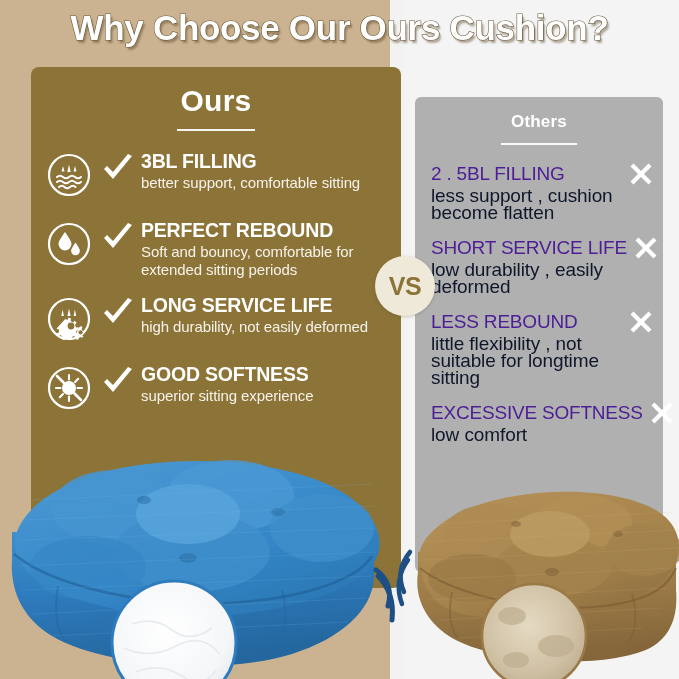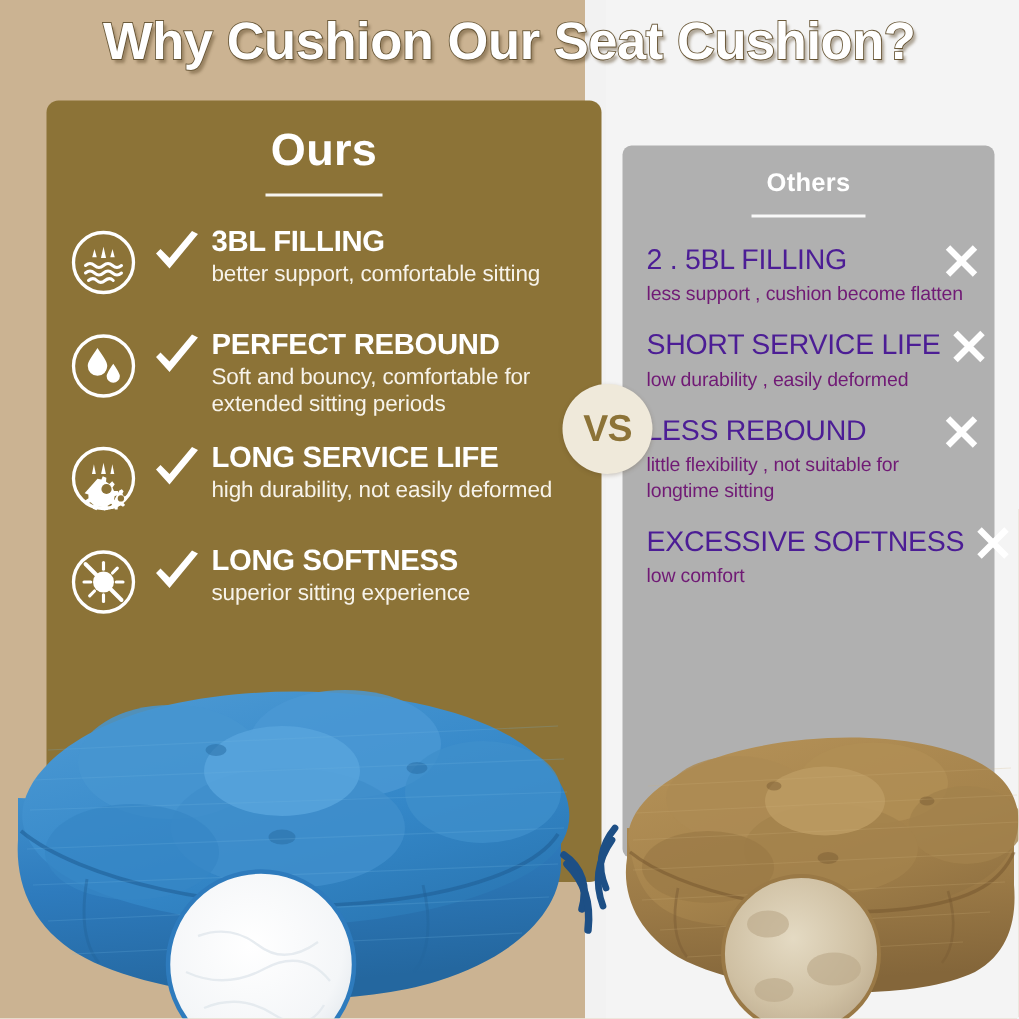--- a/index.html
+++ b/index.html
@@ -126,22 +126,22 @@
   }
   .other-title {
     color: #4c1d95;
     font-size: 19px;
     line-height: 24px;
     letter-spacing: -0.2px;
     white-space: nowrap;
   }
   .other-x { width: 26px; height: 26px; flex: 0 0 auto; margin-left: 6px; }
   .other-sub {
-    color: #701a75;
-    font-size: 13px;
+    color: #0f172a;
+    font-size: 19px;
     line-height: 17px;
     letter-spacing: -0.1px;
     margin-top: 0px;
     padding-right: 12px;
   }
 
   
   .vs-badge {
     position: absolute;
     left: 375px; top: 256px;
@@ -176,21 +176,21 @@
 </style>
 </head>
 <body>
 
 <div id="stage">
 
   <div class="bg-left"></div>
   <div class="bg-right"></div>
   <div class="bg-right-inner"></div>
 
-  <div class="title">Why Cushion Our Seat Cushion?</div>
+  <div class="title">Why Choose Our Ours Cushion?</div>
 
   <div class="panel-ours">
     <div class="panel-head head-ours">Ours</div>
     <div class="head-rule rule-ours"></div>
 
     <div class="feat-list">
 
       <div class="feat">
         <span class="feat-icon">
           <svg viewBox="0 0 44 44" width="44" height="44">
@@ -284,21 +284,21 @@
             </g>
             <path d="M10 10 L34 34" stroke="#fff" stroke-width="2.6" stroke-linecap="round"></path>
           </svg>
         </span>
         <span class="feat-check">
           <svg viewBox="0 0 34 30" width="34" height="30">
             <path d="M3 15 L12 25 L31 2 L27 0 L12 18 L6 12 Z" fill="#fff"></path>
           </svg>
         </span>
         <span class="feat-text">
-          <span class="feat-title">LONG SOFTNESS</span>
+          <span class="feat-title">GOOD SOFTNESS</span>
           <span class="feat-sub" style="display:block">superior sitting experience</span>
         </span>
       </div>
 
     </div>
   </div>
 
   <div class="panel-others">
     <div class="panel-head head-others">Others</div>
     <div class="head-rule rule-others"></div>

